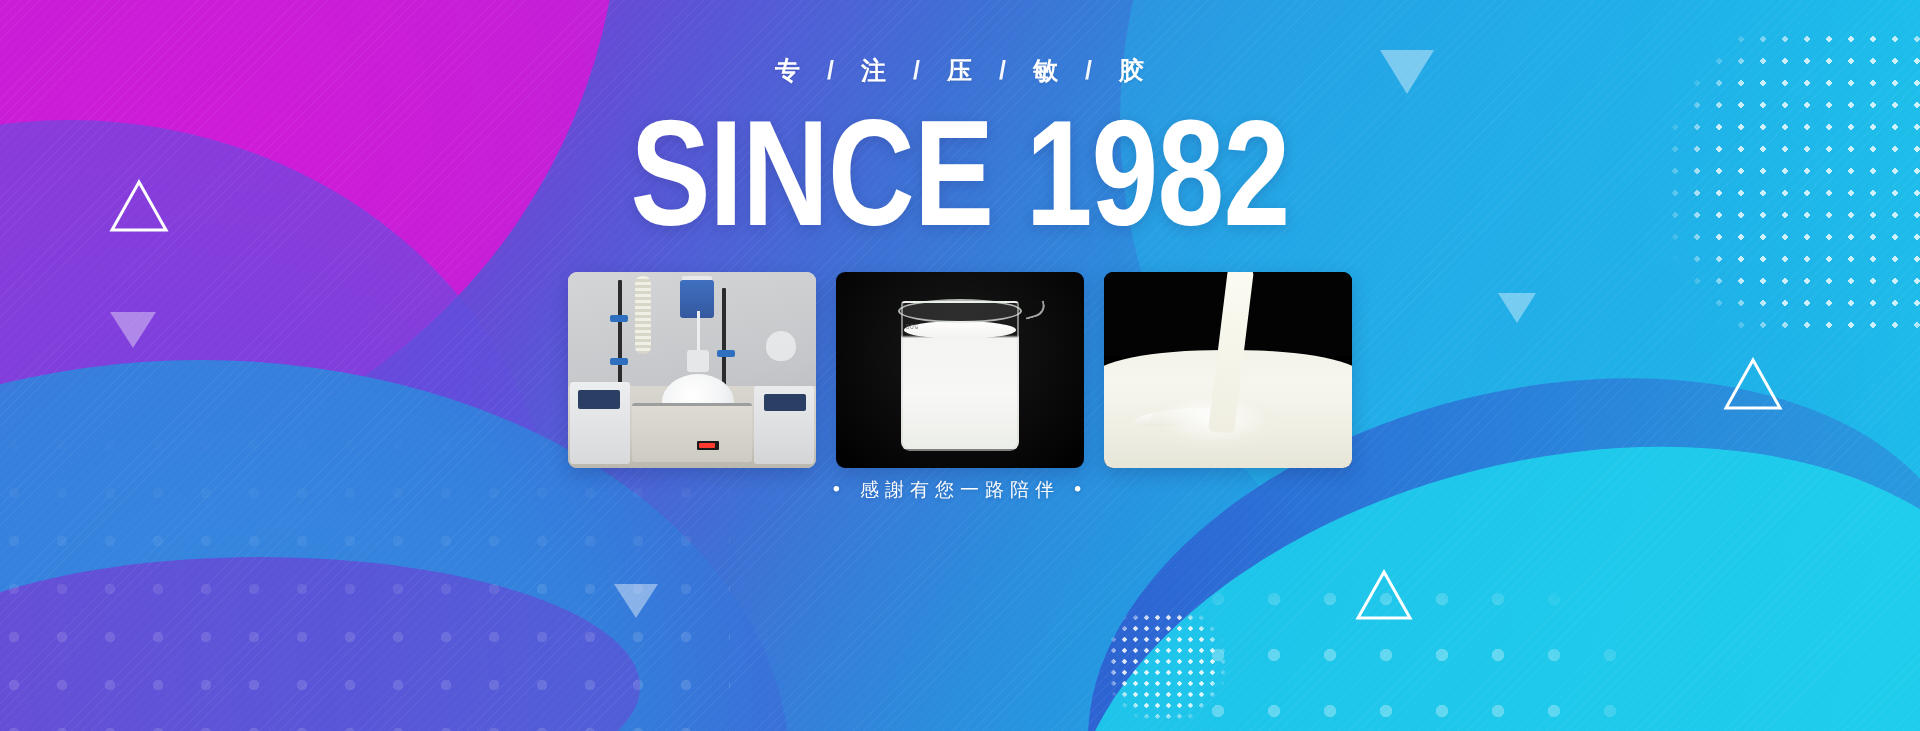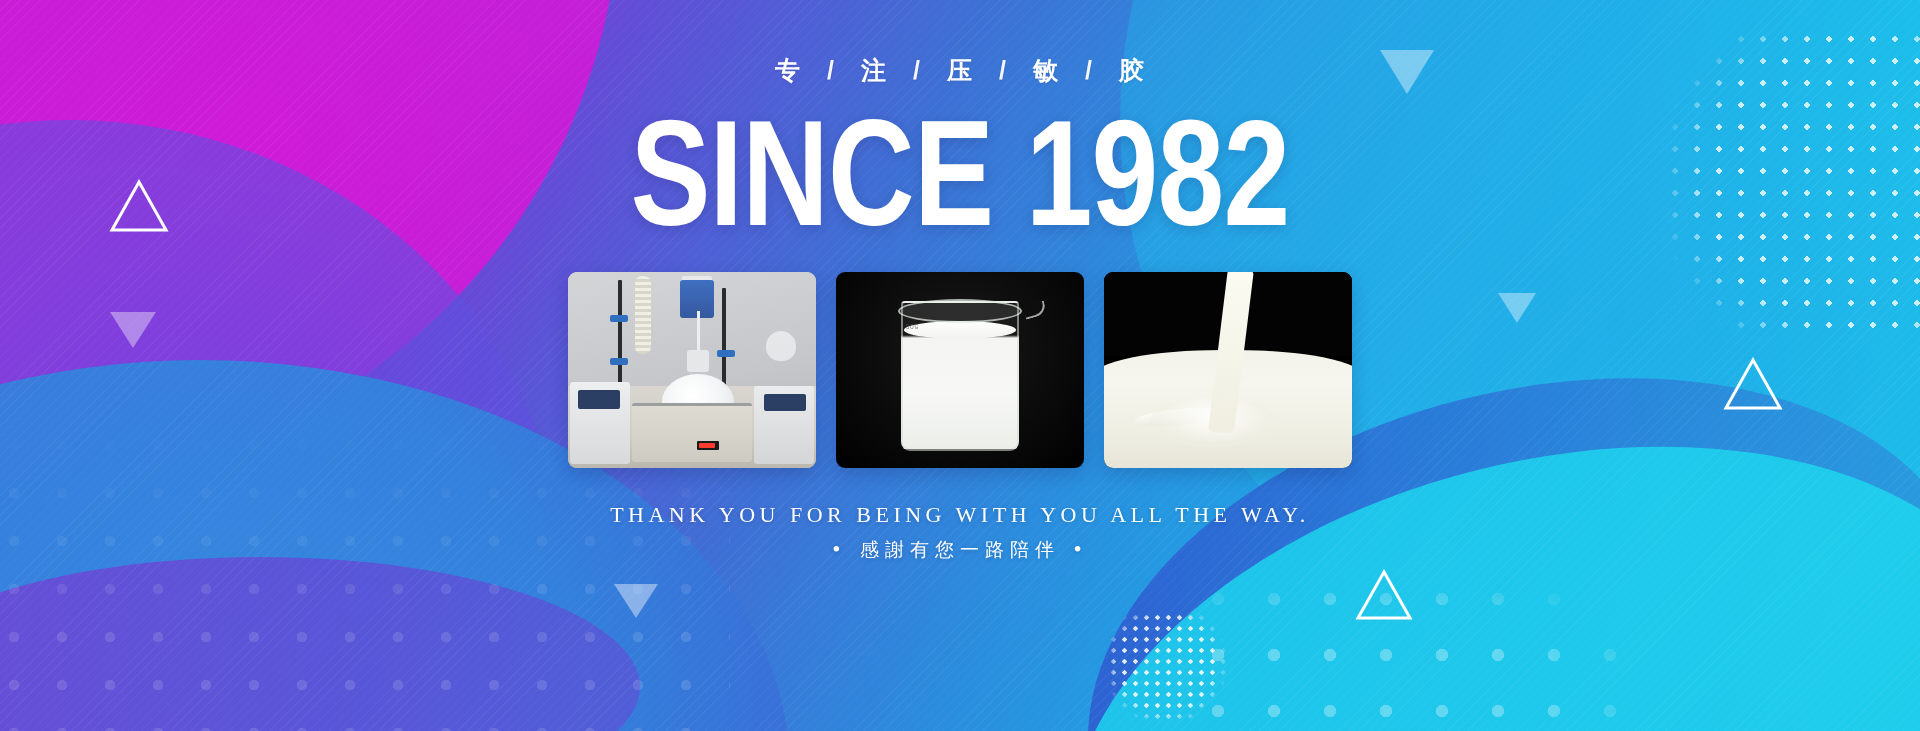--- a/index.html
+++ b/index.html
@@ -392,17 +392,16 @@
       <div class="photo" id="photo-pour">
         <div class="dark"></div>
         <div class="pool"></div>
         <div class="ridge"></div>
         <div class="splash"></div>
         <div class="stream"></div>
       </div>
 
     </div>
 
-    <div id="tagline-en">THANK YOU FOR BEING WITH YOU ALL THE WAY.</div>
     <div id="tagline-cn">• 感謝有您一路陪伴 •</div>
 
   </div>
 </div>
 
 </body></html>

